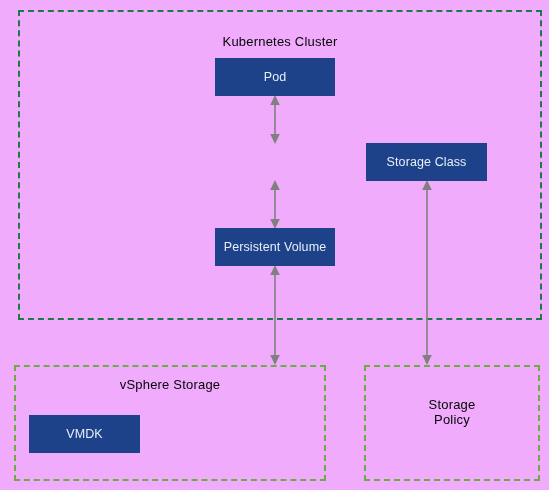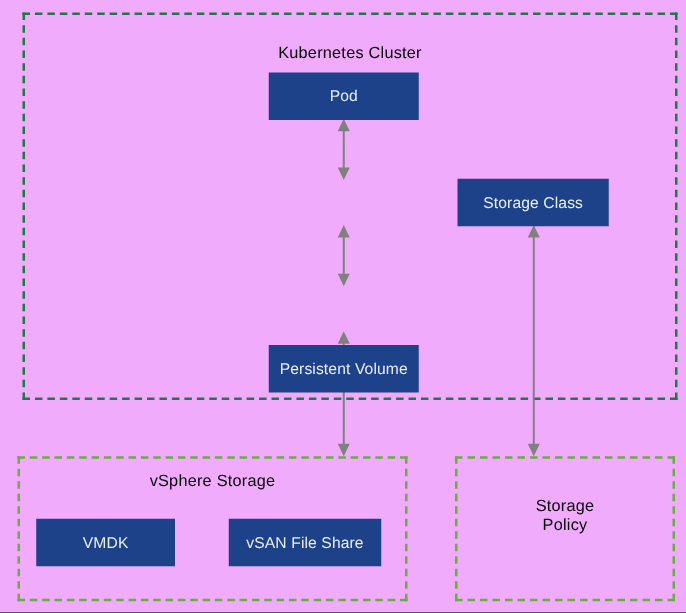--- a/index.html
+++ b/index.html
@@ -81,21 +81,21 @@
     align-items: center;
     justify-content: center;
     text-align: center;
     z-index: 5;
     letter-spacing: 0.1px;
   }
 
   .node-pod            { left: 215px; top: 58px;  width: 120px; height: 38px; }
   .node-pvc            { left: 190px; top: 143px; width: 170px; height: 38px; }
   .node-sc             { left: 366px; top: 143px; width: 121px; height: 38px; text-align: right; }
-  .node-pv             { left: 215px; top: 228px; width: 120px; height: 38px; margin-top: 48px; }
+  .node-pv             { left: 215px; top: 228px; width: 120px; height: 38px; }
   .node-vmdk           { left: 29px;  top: 415px; width: 111px; height: 38px; }
   .node-vsan           { left: 183px; top: 415px; width: 122px; height: 38px; }
 
   
   .arrow {
     position: absolute;
     z-index: 3;
     pointer-events: none;
   }
   .arrow svg { display: block; }
@@ -160,17 +160,14 @@
   </div>
 
   <div class="node node-pv">
     <span>Persistent Volume</span>
   </div>
 
   <div class="node node-vmdk">
     <span>VMDK</span>
   </div>
 
-  <div class="node node-vsan">
-    <span>vSAN File Share</span>
-  </div>
 
 </div>
 
 </body></html>

